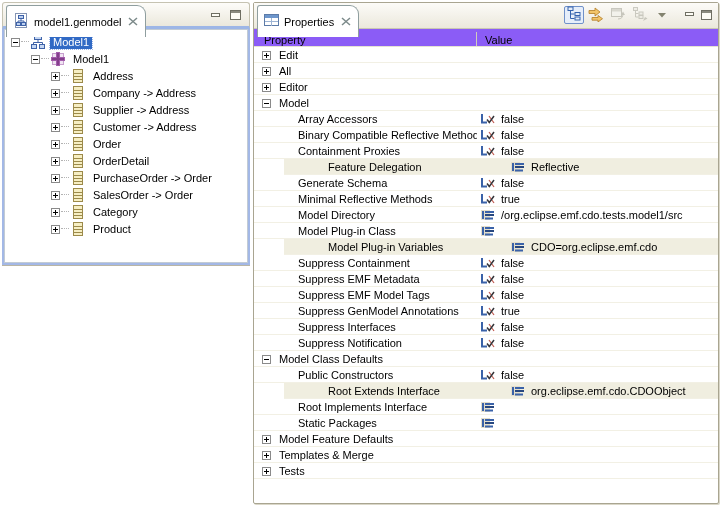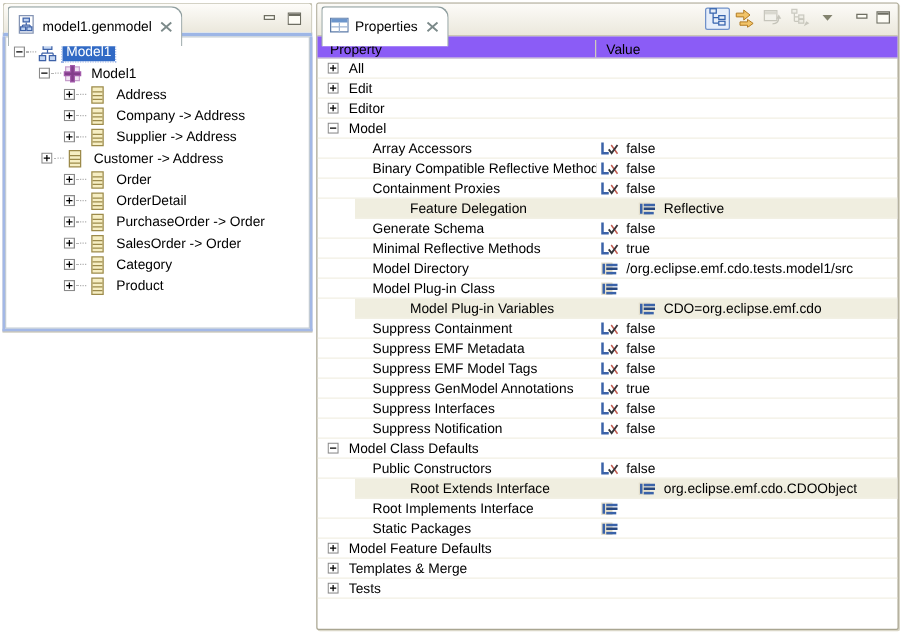--- a/index.html
+++ b/index.html
@@ -176,21 +176,21 @@
           </svg></span>
         <span class="stub"></span>
         <span class="ticon">
           <svg width="16" height="16" viewBox="0 0 16 16">
             <rect x="3.5" y="1.5" width="9" height="13" fill="#f6eec3" stroke="#9c8a4a"></rect>
             <path d="M4 5.5h8M4 8.5h8M4 11.5h8" stroke="#9c8a4a"></path>
           </svg>
         </span>
         <span class="tlab">Supplier -&gt; Address</span>
       </div>
-      <div class="trow" style="padding-left: 29px;">
+      <div class="trow" style="padding-left: 47px;">
         <span class="expander"><svg width="9" height="9" viewBox="0 0 9 9">
             <rect x="0.5" y="0.5" width="8" height="8" fill="#fff" stroke="#8a8a8a"></rect>
             <path d="M2 4.5h5M4.5 2v5" stroke="#000"></path>
           </svg></span>
         <span class="stub"></span>
         <span class="ticon">
           <svg width="16" height="16" viewBox="0 0 16 16">
             <rect x="3.5" y="1.5" width="9" height="13" fill="#f6eec3" stroke="#9c8a4a"></rect>
             <path d="M4 5.5h8M4 8.5h8M4 11.5h8" stroke="#9c8a4a"></path>
           </svg>
@@ -353,31 +353,31 @@
   <div class="props-body" id="prop-body">
     <div class="vline" style="left:223px;"></div>
     <div class="vline" style="right:11px;"></div>
     <div id="prop-rows">
         <div class="prow">
           <div class="pcell">
             <span class="expander cat-exp"><svg width="9" height="9" viewBox="0 0 9 9">
                 <rect x="0.5" y="0.5" width="8" height="8" fill="#fff" stroke="#8a8a8a"></rect>
                 <path d="M2 4.5h5M4.5 2v5" stroke="#000"></path>
               </svg></span>
-            <span class="cat-lab">All</span>
+            <span class="cat-lab">Edit</span>
           </div>
           <div class="vcell"></div>
         </div>
         <div class="prow">
           <div class="pcell">
             <span class="expander cat-exp"><svg width="9" height="9" viewBox="0 0 9 9">
                 <rect x="0.5" y="0.5" width="8" height="8" fill="#fff" stroke="#8a8a8a"></rect>
                 <path d="M2 4.5h5M4.5 2v5" stroke="#000"></path>
               </svg></span>
-            <span class="cat-lab">Edit</span>
+            <span class="cat-lab">All</span>
           </div>
           <div class="vcell"></div>
         </div>
         <div class="prow">
           <div class="pcell">
             <span class="expander cat-exp"><svg width="9" height="9" viewBox="0 0 9 9">
                 <rect x="0.5" y="0.5" width="8" height="8" fill="#fff" stroke="#8a8a8a"></rect>
                 <path d="M2 4.5h5M4.5 2v5" stroke="#000"></path>
               </svg></span>
             <span class="cat-lab">Editor</span>

